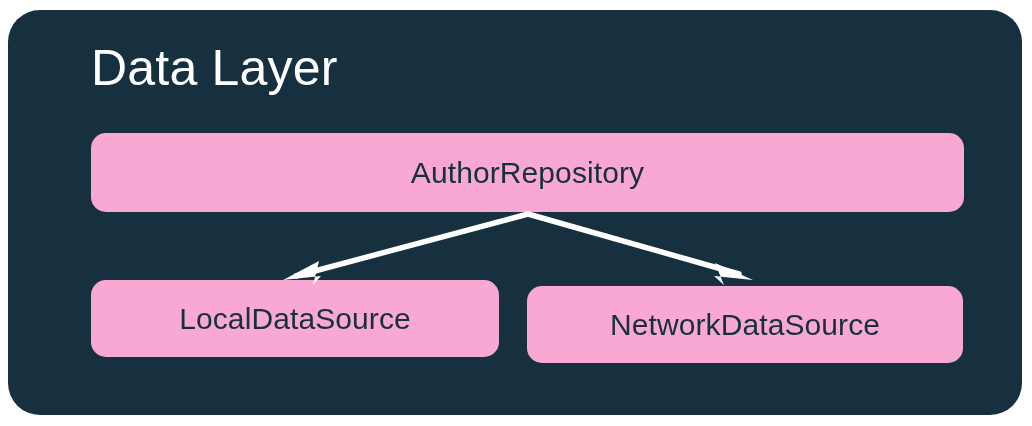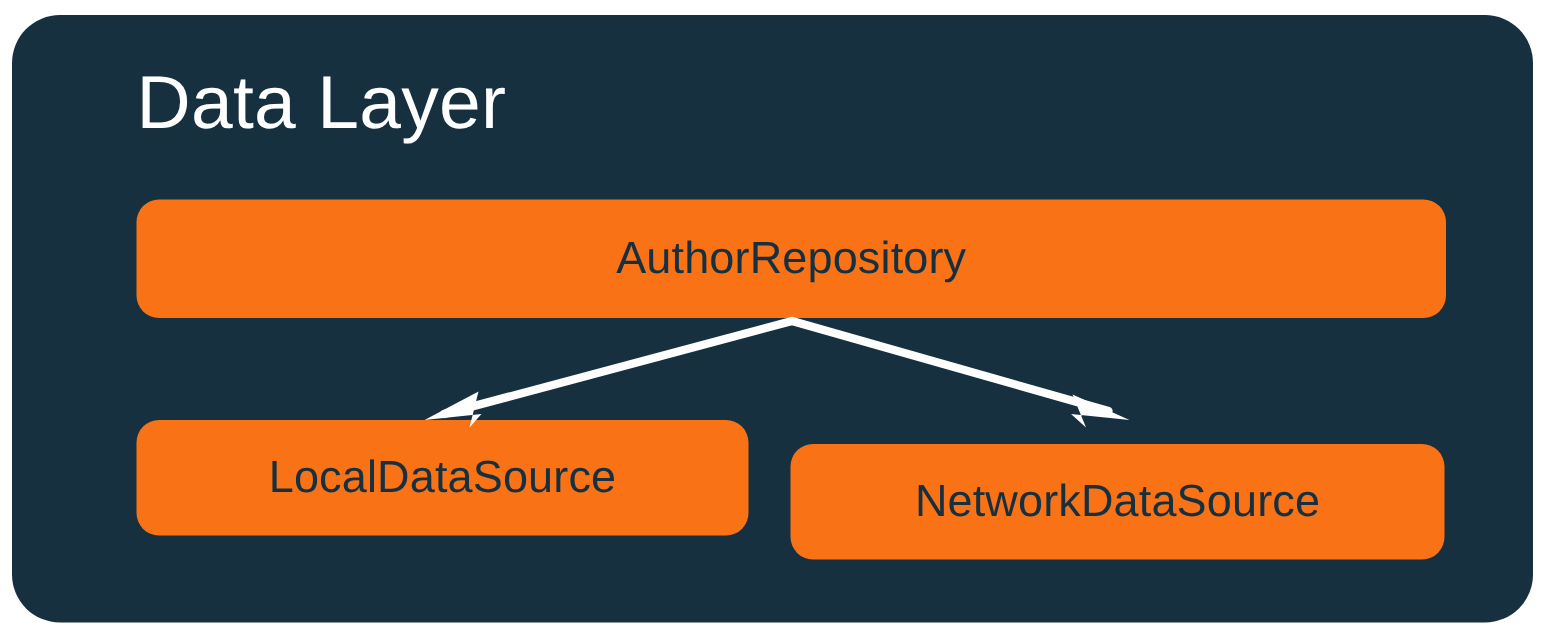--- a/index.html
+++ b/index.html
@@ -43,21 +43,21 @@
     font-weight: 400;
     color: #ffffff;
     letter-spacing: 0.2px;
     white-space: nowrap;
     user-select: none;
   }
 
   
   .node {
     position: absolute;
-    background: #f97316;
+    background: #f9a8d4;
     border-radius: 15px;
     display: flex;
     align-items: center;
     justify-content: center;
     box-sizing: border-box;
   }
   .node-label {
     font-size: 30px;
     line-height: 34px;
     font-weight: 400;
@@ -74,21 +74,21 @@
     height: 79px;
   }
   #node-local {
     left: 83px;
     top: 270px;
     width: 408px;
     height: 77px;
   }
   #node-network {
     left: 519px;
-    top: 286px;
+    top: 276px;
     width: 436px;
     height: 77px;
   }
 
   
   .connectors {
     position: absolute;
     left: 0;
     top: 0;
     width: 1032px;

